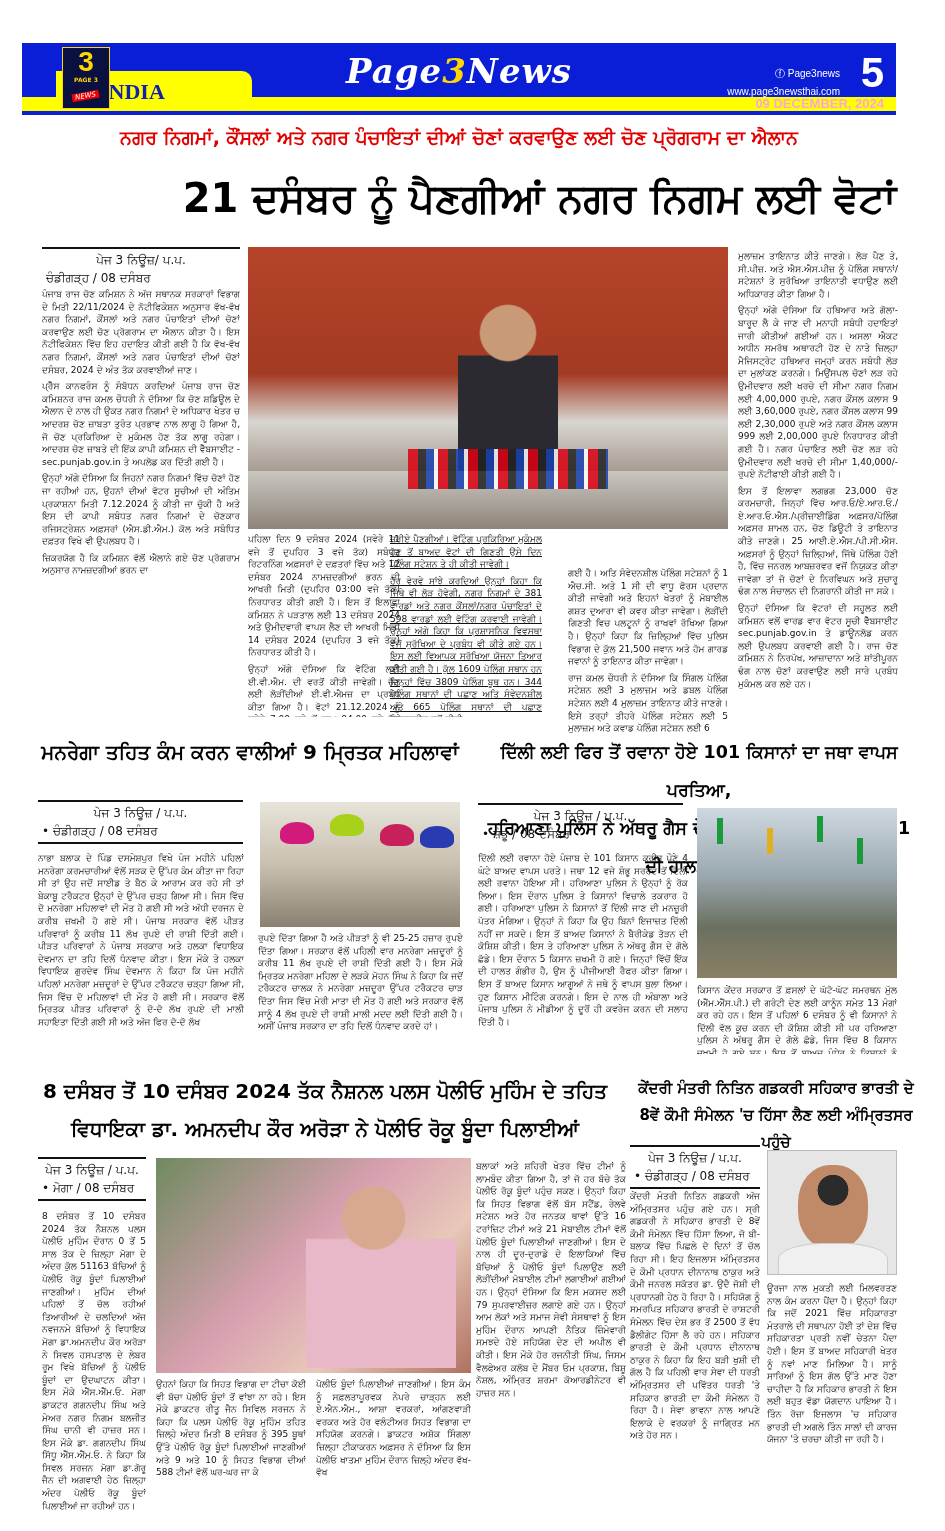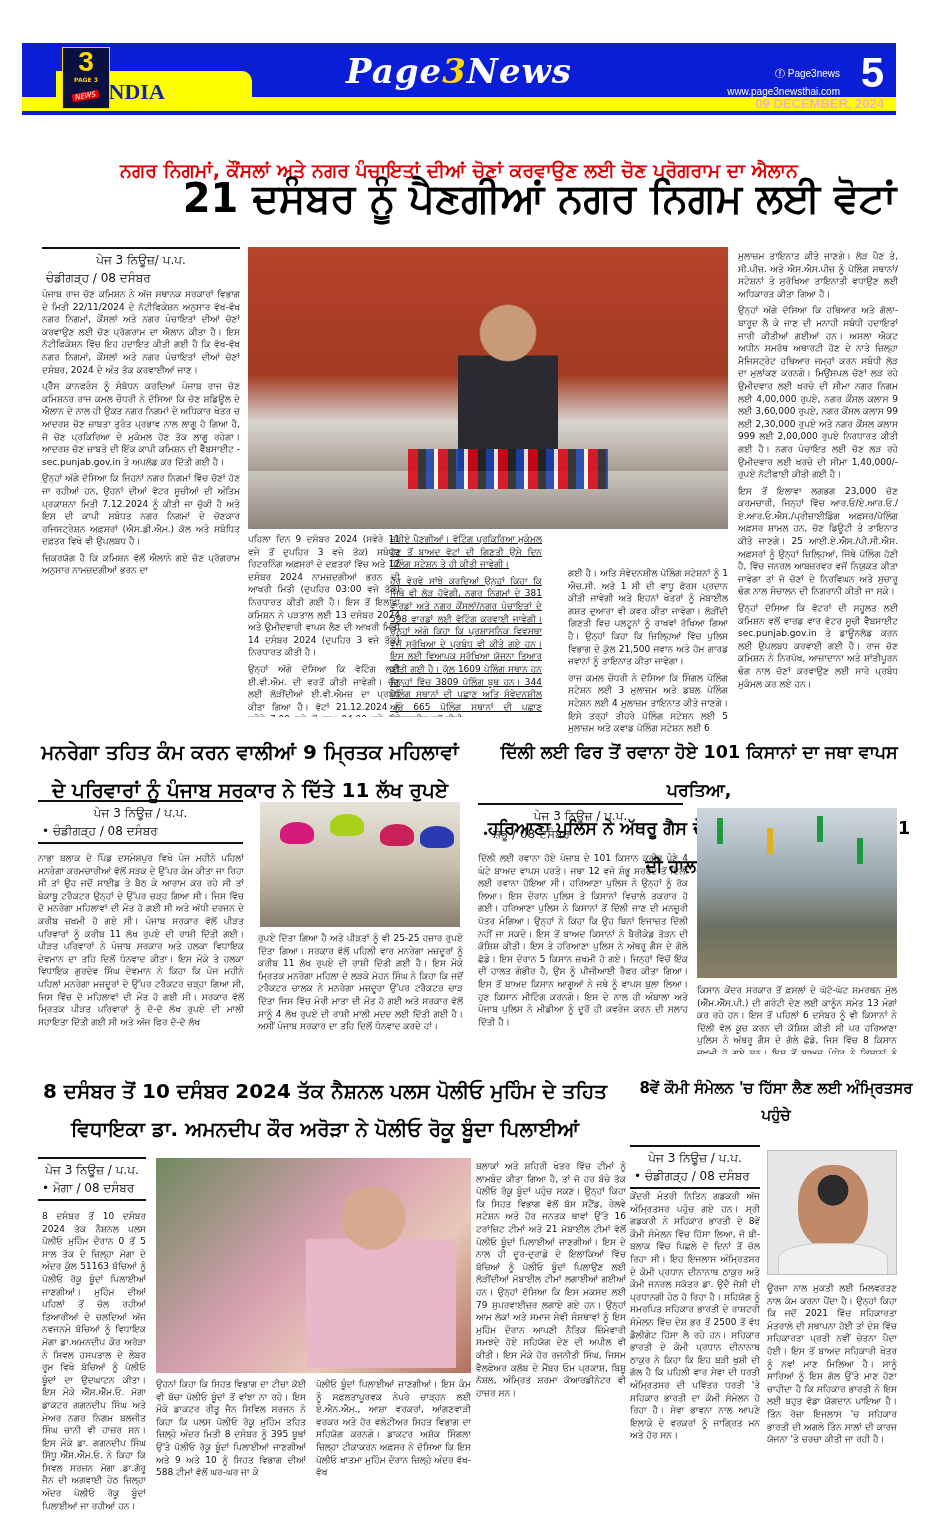--- a/index.html
+++ b/index.html
@@ -12,21 +12,21 @@
   .logo-box { position: absolute; left: 40px; top: 4px; width: 48px; height: 62px; background: #0a1040; border: 1px solid #ffd700; text-align: center; color: #ffd700; }
   .logo-3 { font-family: "Liberation Sans", sans-serif; font-weight: bold; font-size: 28px; line-height: 28px; color: #ffd700; }
   .logo-p3 { font-size: 6px; color: #ffd700; font-weight: bold; }
   .logo-news { display: inline-block; background: #e00; color: #fff; font-size: 7px; font-style: italic; padding: 0 3px; transform: rotate(-10deg); margin-top: 2px; }
   .brand { position: absolute; left: 0; right: 0; top: 8px; text-align: center; font-family: "DejaVu Serif", serif; font-size: 34px; color: #fff; font-weight: bold; font-style: italic; letter-spacing: 1px; }
   .brand .three { color: #ffd700; }
   .social { position: absolute; right: 56px; top: 22px; font-size: 10px; color: #fff; text-align: right; line-height: 18px; font-family: "Liberation Sans", sans-serif; }
   .page-num { position: absolute; right: 12px; top: 6px; font-size: 42px; font-weight: bold; color: #fff; font-family: "Liberation Sans", sans-serif; }
   .date { position: absolute; right: 12px; top: 53px; font-size: 13px; font-weight: bold; color: #f9a8d4; font-family: "Liberation Sans", sans-serif; }
 
-  .kicker { position: absolute; left: 22px; width: 874px; top: 126px; text-align: center; color: #e00000; font-weight: bold; font-size: 19px; margin-top: 33px; }
+  .kicker { position: absolute; left: 22px; width: 874px; top: 126px; text-align: center; color: #e00000; font-weight: bold; font-size: 19px; }
   .main-headline { position: absolute; left: 22px; width: 874px; top: 168px; text-align: right; font-weight: bold; font-size: 40px; line-height: 60px; color: #000; }
 
   .byline { position: absolute; border-top: 2px solid #111; font-size: 12px; }
   .byline .src { text-align: center; padding-top: 4px; }
   .byline .place { padding-top: 4px; padding-left: 4px; }
   .byline.bordered { border-bottom: 2px solid #111; padding-bottom: 4px; }
 
   .col { position: absolute; font-size: 9px; line-height: 12.6px; text-align: justify; color: #111; overflow: hidden; }
   .col p { margin-bottom: 4px; }
 
@@ -107,21 +107,20 @@
 </div>
 <div class="col" style="left:738px;top:250px;width:160px;height:468px;">
   <p>ਮੁਲਾਜ਼ਮ ਤਾਇਨਾਤ ਕੀਤੇ ਜਾਣਗੇ। ਲੋੜ ਪੈਣ ਤੇ, ਸੀ.ਪੀਜ਼. ਅਤੇ ਐਸ.ਐਸ.ਪੀਜ਼ ਨੂੰ ਪੋਲਿੰਗ ਸਥਾਨਾਂ/ਸਟੇਸ਼ਨਾਂ ਤੇ ਸੁਰੱਖਿਆ ਤਾਇਨਾਤੀ ਵਧਾਉਣ ਲਈ ਅਧਿਕਾਰਤ ਕੀਤਾ ਗਿਆ ਹੈ।</p>
   <p>ਉਨ੍ਹਾਂ ਅੱਗੇ ਦੱਸਿਆ ਕਿ ਹਥਿਆਰ ਅਤੇ ਗੋਲਾ-ਬਾਰੂਦ ਲੈ ਕੇ ਜਾਣ ਦੀ ਮਨਾਹੀ ਸਬੰਧੀ ਹਦਾਇਤਾਂ ਜਾਰੀ ਕੀਤੀਆਂ ਗਈਆਂ ਹਨ। ਅਸਲਾ ਐਕਟ ਅਧੀਨ ਸਮਰੱਥ ਅਥਾਰਟੀ ਹੋਣ ਦੇ ਨਾਤੇ ਜ਼ਿਲ੍ਹਾ ਮੈਜਿਸਟ੍ਰੇਟ ਹਥਿਆਰ ਜਮ੍ਹਾਂ ਕਰਨ ਸਬੰਧੀ ਲੋੜ ਦਾ ਮੁਲਾਂਕਣ ਕਰਨਗੇ। ਮਿਉਂਸਪਲ ਚੋਣਾਂ ਲੜ ਰਹੇ ਉਮੀਦਵਾਰ ਲਈ ਖਰਚੇ ਦੀ ਸੀਮਾ ਨਗਰ ਨਿਗਮ ਲਈ 4,00,000 ਰੁਪਏ, ਨਗਰ ਕੌਂਸਲ ਕਲਾਸ 9 ਲਈ 3,60,000 ਰੁਪਏ, ਨਗਰ ਕੌਂਸਲ ਕਲਾਸ 99 ਲਈ 2,30,000 ਰੁਪਏ ਅਤੇ ਨਗਰ ਕੌਂਸਲ ਕਲਾਸ 999 ਲਈ 2,00,000 ਰੁਪਏ ਨਿਰਧਾਰਤ ਕੀਤੀ ਗਈ ਹੈ। ਨਗਰ ਪੰਚਾਇਤ ਲਈ ਚੋਣ ਲੜ ਰਹੇ ਉਮੀਦਵਾਰ ਲਈ ਖਰਚੇ ਦੀ ਸੀਮਾ 1,40,000/- ਰੁਪਏ ਨੋਟੀਫਾਈ ਕੀਤੀ ਗਈ ਹੈ।</p>
   <p>ਇਸ ਤੋਂ ਇਲਾਵਾ ਲਗਭਗ 23,000 ਚੋਣ ਕਰਮਚਾਰੀ, ਜਿਨ੍ਹਾਂ ਵਿੱਚ ਆਰ.ਓ/ਏ.ਆਰ.ਓ./ਏ.ਆਰ.ਓ.ਐਸ./ਪ੍ਰੀਜ਼ਾਈਡਿੰਗ ਅਫ਼ਸਰ/ਪੋਲਿੰਗ ਅਫ਼ਸਰ ਸ਼ਾਮਲ ਹਨ, ਚੋਣ ਡਿਊਟੀ ਤੇ ਤਾਇਨਾਤ ਕੀਤੇ ਜਾਣਗੇ। 25 ਆਈ.ਏ.ਐਸ./ਪੀ.ਸੀ.ਐਸ. ਅਫ਼ਸਰਾਂ ਨੂੰ ਉਨ੍ਹਾਂ ਜ਼ਿਲ੍ਹਿਆਂ, ਜਿੱਥੇ ਪੋਲਿੰਗ ਹੋਣੀ ਹੈ, ਵਿੱਚ ਜਨਰਲ ਆਬਜ਼ਰਵਰ ਵਜੋਂ ਨਿਯੁਕਤ ਕੀਤਾ ਜਾਵੇਗਾ ਤਾਂ ਜੋ ਚੋਣਾਂ ਦੇ ਨਿਰਵਿਘਨ ਅਤੇ ਸੁਚਾਰੂ ਢੰਗ ਨਾਲ ਸੰਚਾਲਨ ਦੀ ਨਿਗਰਾਨੀ ਕੀਤੀ ਜਾ ਸਕੇ।</p>
   <p>ਉਨ੍ਹਾਂ ਦੱਸਿਆ ਕਿ ਵੋਟਰਾਂ ਦੀ ਸਹੂਲਤ ਲਈ ਕਮਿਸ਼ਨ ਵਲੋਂ ਵਾਰਡ ਵਾਰ ਵੋਟਰ ਸੂਚੀ ਵੈੱਬਸਾਈਟ sec.punjab.gov.in ਤੇ ਡਾਊਨਲੋਡ ਕਰਨ ਲਈ ਉਪਲਬਧ ਕਰਵਾਈ ਗਈ ਹੈ। ਰਾਜ ਚੋਣ ਕਮਿਸ਼ਨ ਨੇ ਨਿਰਪੱਖ, ਆਜ਼ਾਦਾਨਾ ਅਤੇ ਸ਼ਾਂਤੀਪੂਰਨ ਢੰਗ ਨਾਲ ਚੋਣਾਂ ਕਰਵਾਉਣ ਲਈ ਸਾਰੇ ਪ੍ਰਬੰਧ ਮੁਕੰਮਲ ਕਰ ਲਏ ਹਨ।</p>
 </div>
 
 <div class="subhead" style="left:20px;top:733px;width:460px;font-size:20px;line-height:38px;">
   <div>ਮਨਰੇਗਾ ਤਹਿਤ ਕੰਮ ਕਰਨ ਵਾਲੀਆਂ 9 ਮ੍ਰਿਤਕ ਮਹਿਲਾਵਾਂ</div>
-  <div>ਦੇ ਪਰਿਵਾਰਾਂ ਨੂੰ ਪੰਜਾਬ ਸਰਕਾਰ ਨੇ ਦਿੱਤੇ 11 ਲੱਖ ਰੁਪਏ</div>
 </div>
 <div class="byline bordered" style="left:38px;top:800px;width:205px;">
   <div class="src">ਪੇਜ 3 ਨਿਊਜ਼ / ਪ.ਪ.</div>
   <div class="place">• ਚੰਡੀਗੜ੍ਹ / 08 ਦਸੰਬਰ</div>
 </div>
 <div class="photo photo-mnrega">
   <div class="turban" style="left:20px;top:20px;background:#d21a7a;"></div>
   <div class="turban" style="left:70px;top:12px;background:#a8d21a;"></div>
   <div class="turban" style="left:120px;top:22px;background:#c8205a;"></div>
   <div class="turban" style="left:160px;top:24px;background:#2a3ab0;"></div>
@@ -156,20 +155,21 @@
 </div>
 <div class="col" style="left:42px;top:1210px;width:104px;height:300px;">8 ਦਸੰਬਰ ਤੋਂ 10 ਦਸੰਬਰ 2024 ਤੱਕ ਨੈਸ਼ਨਲ ਪਲਸ ਪੋਲੀਓ ਮੁਹਿੰਮ ਦੌਰਾਨ 0 ਤੋਂ 5 ਸਾਲ ਤੱਕ ਦੇ ਜ਼ਿਲ੍ਹਾ ਮੋਗਾ ਦੇ ਅੰਦਰ ਕੁੱਲ 51163 ਬੱਚਿਆਂ ਨੂੰ ਪੋਲੀਓ ਰੋਕੂ ਬੂੰਦਾਂ ਪਿਲਾਈਆਂ ਜਾਣਗੀਆਂ। ਮੁਹਿੰਮ ਦੀਆਂ ਪਹਿਲਾਂ ਤੋਂ ਚੱਲ ਰਹੀਆਂ ਤਿਆਰੀਆਂ ਦੇ ਚਲਦਿਆਂ ਅੱਜ ਨਵਜਨਮੇ ਬੱਚਿਆਂ ਨੂੰ ਵਿਧਾਇਕ ਮੋਗਾ ਡਾ.ਅਮਨਦੀਪ ਕੌਰ ਅਰੋੜਾ ਨੇ ਸਿਵਲ ਹਸਪਤਾਲ ਦੇ ਲੇਬਰ ਰੂਮ ਵਿਖੇ ਬੱਚਿਆਂ ਨੂੰ ਪੋਲੀਓ ਬੂੰਦਾਂ ਦਾ ਉਦਘਾਟਨ ਕੀਤਾ। ਇਸ ਮੌਕੇ ਐੱਸ.ਐੱਮ.ਓ. ਮੋਗਾ ਡਾਕਟਰ ਗਗਨਦੀਪ ਸਿੰਘ ਅਤੇ ਮੇਅਰ ਨਗਰ ਨਿਗਮ ਬਲਜੀਤ ਸਿੰਘ ਚਾਨੀ ਵੀ ਹਾਜ਼ਰ ਸਨ। ਇਸ ਮੌਕੇ ਡਾ. ਗਗਨਦੀਪ ਸਿੰਘ ਸਿੱਧੂ ਐੱਸ.ਐੱਮ.ਓ. ਨੇ ਕਿਹਾ ਕਿ ਸਿਵਲ ਸਰਜਨ ਮੋਗਾ ਡਾ.ਗੋਰੂ ਜੈਨ ਦੀ ਅਗਵਾਈ ਹੇਠ ਜ਼ਿਲ੍ਹਾ ਅੰਦਰ ਪੋਲੀਓ ਰੋਕੂ ਬੂੰਦਾਂ ਪਿਲਾਈਆਂ ਜਾ ਰਹੀਆਂ ਹਨ।</div>
 <div class="photo photo-polio">
   <div class="p1"></div>
 </div>
 <div class="col" style="left:156px;top:1378px;width:150px;height:132px;">ਉਹਨਾਂ ਕਿਹਾ ਕਿ ਸਿਹਤ ਵਿਭਾਗ ਦਾ ਟੀਚਾ ਕੋਈ ਵੀ ਬੱਚਾ ਪੋਲੀਓ ਬੂੰਦਾਂ ਤੋਂ ਵਾਂਝਾ ਨਾ ਰਹੇ। ਇਸ ਮੌਕੇ ਡਾਕਟਰ ਰੀਤੂ ਜੈਨ ਸਿਵਿਲ ਸਰਜਨ ਨੇ ਕਿਹਾ ਕਿ ਪਲਸ ਪੋਲੀਓ ਰੋਕੂ ਮੁਹਿੰਮ ਤਹਿਤ ਜ਼ਿਲ੍ਹੇ ਅੰਦਰ ਮਿਤੀ 8 ਦਸੰਬਰ ਨੂੰ 395 ਬੂਥਾਂ ਉੱਤੇ ਪੋਲੀਓ ਰੋਕੂ ਬੂੰਦਾਂ ਪਿਲਾਈਆਂ ਜਾਣਗੀਆਂ ਅਤੇ 9 ਅਤੇ 10 ਨੂੰ ਸਿਹਤ ਵਿਭਾਗ ਦੀਆਂ 588 ਟੀਮਾਂ ਵੱਲੋਂ ਘਰ-ਘਰ ਜਾ ਕੇ</div>
 <div class="col" style="left:316px;top:1378px;width:155px;height:132px;">ਪੋਲੀਓ ਬੂੰਦਾਂ ਪਿਲਾਈਆਂ ਜਾਣਗੀਆਂ। ਇਸ ਕੰਮ ਨੂੰ ਸਫ਼ਲਤਾਪੂਰਵਕ ਨੇਪਰੇ ਚਾੜ੍ਹਨ ਲਈ ਏ.ਐਨ.ਐਮ., ਆਸ਼ਾ ਵਰਕਰਾਂ, ਆਂਗਣਵਾੜੀ ਵਰਕਰ ਅਤੇ ਹੋਰ ਵਲੰਟੀਅਰ ਸਿਹਤ ਵਿਭਾਗ ਦਾ ਸਹਿਯੋਗ ਕਰਨਗੇ। ਡਾਕਟਰ ਅਸ਼ੋਕ ਸਿੰਗਲਾ ਜ਼ਿਲ੍ਹਾ ਟੀਕਾਕਰਨ ਅਫ਼ਸਰ ਨੇ ਦੱਸਿਆ ਕਿ ਇਸ ਪੋਲੀਓ ਖਾਤਮਾ ਮੁਹਿੰਮ ਦੌਰਾਨ ਜ਼ਿਲ੍ਹੇ ਅੰਦਰ ਵੱਖ-ਵੱਖ</div>
 <div class="col" style="left:476px;top:1160px;width:150px;height:350px;">ਬਲਾਕਾਂ ਅਤੇ ਸ਼ਹਿਰੀ ਖੇਤਰ ਵਿੱਚ ਟੀਮਾਂ ਨੂੰ ਲਾਮਬੰਦ ਕੀਤਾ ਗਿਆ ਹੈ, ਤਾਂ ਜੋ ਹਰ ਬੱਚੇ ਤੱਕ ਪੋਲੀਓ ਰੋਕੂ ਬੂੰਦਾਂ ਪਹੁੰਚ ਸਕਣ। ਉਨ੍ਹਾਂ ਕਿਹਾ ਕਿ ਸਿਹਤ ਵਿਭਾਗ ਵੱਲੋਂ ਬੱਸ ਸਟੈਂਡ, ਰੇਲਵੇ ਸਟੇਸ਼ਨ ਅਤੇ ਹੋਰ ਜਨਤਕ ਥਾਵਾਂ ਉੱਤੇ 16 ਟਰਾਂਜ਼ਿਟ ਟੀਮਾਂ ਅਤੇ 21 ਮੋਬਾਈਲ ਟੀਮਾਂ ਵੱਲੋਂ ਪੋਲੀਓ ਬੂੰਦਾਂ ਪਿਲਾਈਆਂ ਜਾਣਗੀਆਂ। ਇਸ ਦੇ ਨਾਲ ਹੀ ਦੂਰ-ਦੁਰਾਡੇ ਦੇ ਇਲਾਕਿਆਂ ਵਿੱਚ ਬੱਚਿਆਂ ਨੂੰ ਪੋਲੀਓ ਬੂੰਦਾਂ ਪਿਲਾਉਣ ਲਈ ਲੋੜੀਂਦੀਆਂ ਮੋਬਾਈਲ ਟੀਮਾਂ ਲਗਾਈਆਂ ਗਈਆਂ ਹਨ। ਉਨ੍ਹਾਂ ਦੱਸਿਆ ਕਿ ਇਸ ਮਕਸਦ ਲਈ 79 ਸੁਪਰਵਾਈਜ਼ਰ ਲਗਾਏ ਗਏ ਹਨ। ਉਨ੍ਹਾਂ ਆਮ ਲੋਕਾਂ ਅਤੇ ਸਮਾਜ ਸੇਵੀ ਸੰਸਥਾਵਾਂ ਨੂੰ ਇਸ ਮੁਹਿੰਮ ਦੌਰਾਨ ਆਪਣੀ ਨੈਤਿਕ ਜ਼ਿੰਮੇਵਾਰੀ ਸਮਝਦੇ ਹੋਏ ਸਹਿਯੋਗ ਦੇਣ ਦੀ ਅਪੀਲ ਵੀ ਕੀਤੀ। ਇਸ ਮੌਕੇ ਹੋਰ ਰਜਨੀਤੀ ਸਿੰਘ, ਜਿਸਮ ਵੈਲਫੇਅਰ ਕਲੱਬ ਦੇ ਮੈਂਬਰ ਓਮ ਪ੍ਰਕਾਸ਼, ਬਿਸ਼ੂ ਨੋਸ਼ਲ, ਅੰਮ੍ਰਿਤ ਸ਼ਰਮਾ ਕੋਆਰਡੀਨੇਟਰ ਵੀ ਹਾਜ਼ਰ ਸਨ।</div>
 
 <div class="subhead" style="left:626px;top:1075px;width:300px;font-size:15px;line-height:27px;">
+  <div>ਕੇਂਦਰੀ ਮੰਤਰੀ ਨਿਤਿਨ ਗਡਕਰੀ ਸਹਿਕਾਰ ਭਾਰਤੀ ਦੇ</div>
   <div>8ਵੇਂ ਕੌਮੀ ਸੰਮੇਲਨ 'ਚ ਹਿੱਸਾ ਲੈਣ ਲਈ ਅੰਮ੍ਰਿਤਸਰ ਪਹੁੰਚੇ</div>
 </div>
 <div class="byline bordered" style="left:630px;top:1145px;width:130px;">
   <div class="src">ਪੇਜ 3 ਨਿਊਜ਼ / ਪ.ਪ.</div>
   <div class="place">• ਚੰਡੀਗੜ੍ਹ / 08 ਦਸੰਬਰ</div>
 </div>
 <div class="col" style="left:630px;top:1190px;width:130px;height:320px;">ਕੇਂਦਰੀ ਮੰਤਰੀ ਨਿਤਿਨ ਗਡਕਰੀ ਅੱਜ ਅੰਮ੍ਰਿਤਸਰ ਪਹੁੰਚ ਗਏ ਹਨ। ਸ੍ਰੀ ਗਡਕਰੀ ਨੇ ਸਹਿਕਾਰ ਭਾਰਤੀ ਦੇ 8ਵੇਂ ਕੌਮੀ ਸੰਮੇਲਨ ਵਿੱਚ ਹਿੱਸਾ ਲਿਆ, ਜੋ ਬੀ-ਬਲਾਕ ਵਿੱਚ ਪਿਛਲੇ ਦੋ ਦਿਨਾਂ ਤੋਂ ਚੱਲ ਰਿਹਾ ਸੀ। ਇਹ ਇਜਲਾਸ ਅੰਮ੍ਰਿਤਸਰ ਦੇ ਕੌਮੀ ਪ੍ਰਧਾਨ ਦੀਨਾਨਾਥ ਠਾਕੁਰ ਅਤੇ ਕੌਮੀ ਜਨਰਲ ਸਕੱਤਰ ਡਾ. ਉਦੈ ਜੋਸ਼ੀ ਦੀ ਪ੍ਰਧਾਨਗੀ ਹੇਠ ਹੋ ਰਿਹਾ ਹੈ। ਸਹਿਯੋਗ ਨੂੰ ਸਮਰਪਿਤ ਸਹਿਕਾਰ ਭਾਰਤੀ ਦੇ ਰਾਸ਼ਟਰੀ ਸੰਮੇਲਨ ਵਿੱਚ ਦੇਸ਼ ਭਰ ਤੋਂ 2500 ਤੋਂ ਵੱਧ ਡੈਲੀਗੇਟ ਹਿੱਸਾ ਲੈ ਰਹੇ ਹਨ। ਸਹਿਕਾਰ ਭਾਰਤੀ ਦੇ ਕੌਮੀ ਪ੍ਰਧਾਨ ਦੀਨਾਨਾਥ ਠਾਕੁਰ ਨੇ ਕਿਹਾ ਕਿ ਇਹ ਬੜੀ ਖੁਸ਼ੀ ਦੀ ਗੱਲ ਹੈ ਕਿ ਪਹਿਲੀ ਵਾਰ ਸੇਵਾ ਦੀ ਧਰਤੀ ਅੰਮ੍ਰਿਤਸਰ ਦੀ ਪਵਿੱਤਰ ਧਰਤੀ 'ਤੇ ਸਹਿਕਾਰ ਭਾਰਤੀ ਦਾ ਕੌਮੀ ਸੰਮੇਲਨ ਹੋ ਰਿਹਾ ਹੈ। ਸੇਵਾ ਭਾਵਨਾ ਨਾਲ ਆਪਣੇ ਇਲਾਕੇ ਦੇ ਵਰਕਰਾਂ ਨੂੰ ਜਾਗ੍ਰਿਤ ਮਨ ਅਤੇ ਹੋਰ ਸਨ।</div>
 <div class="photo photo-gadkari">
   <div class="head"></div>
   <div class="body"></div>

